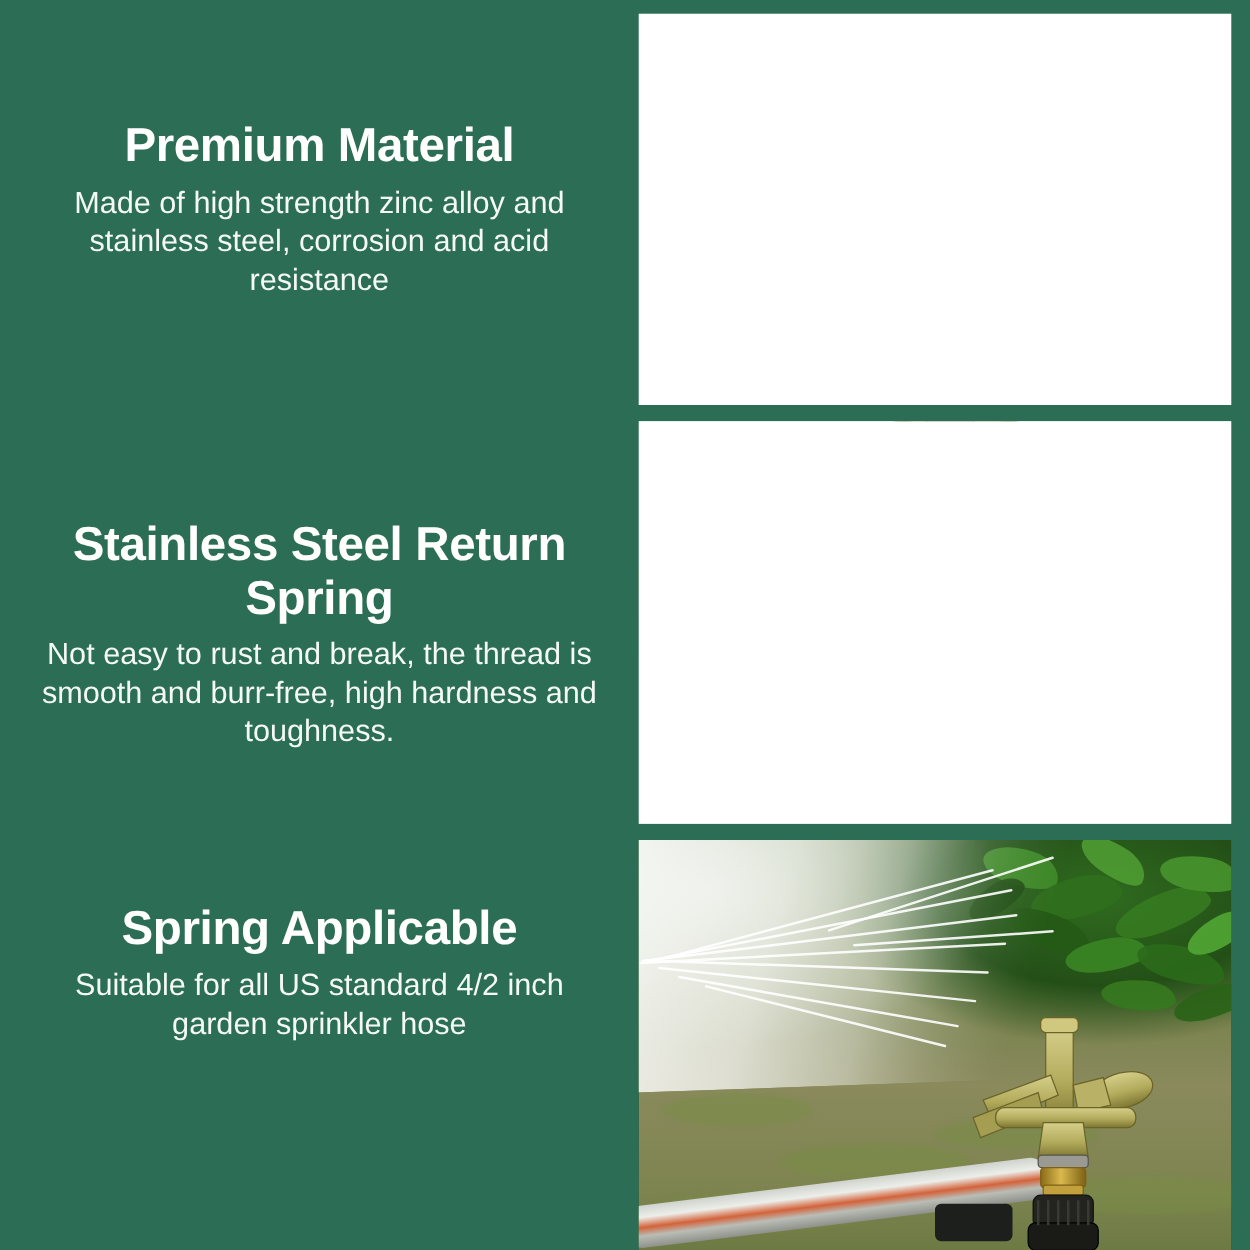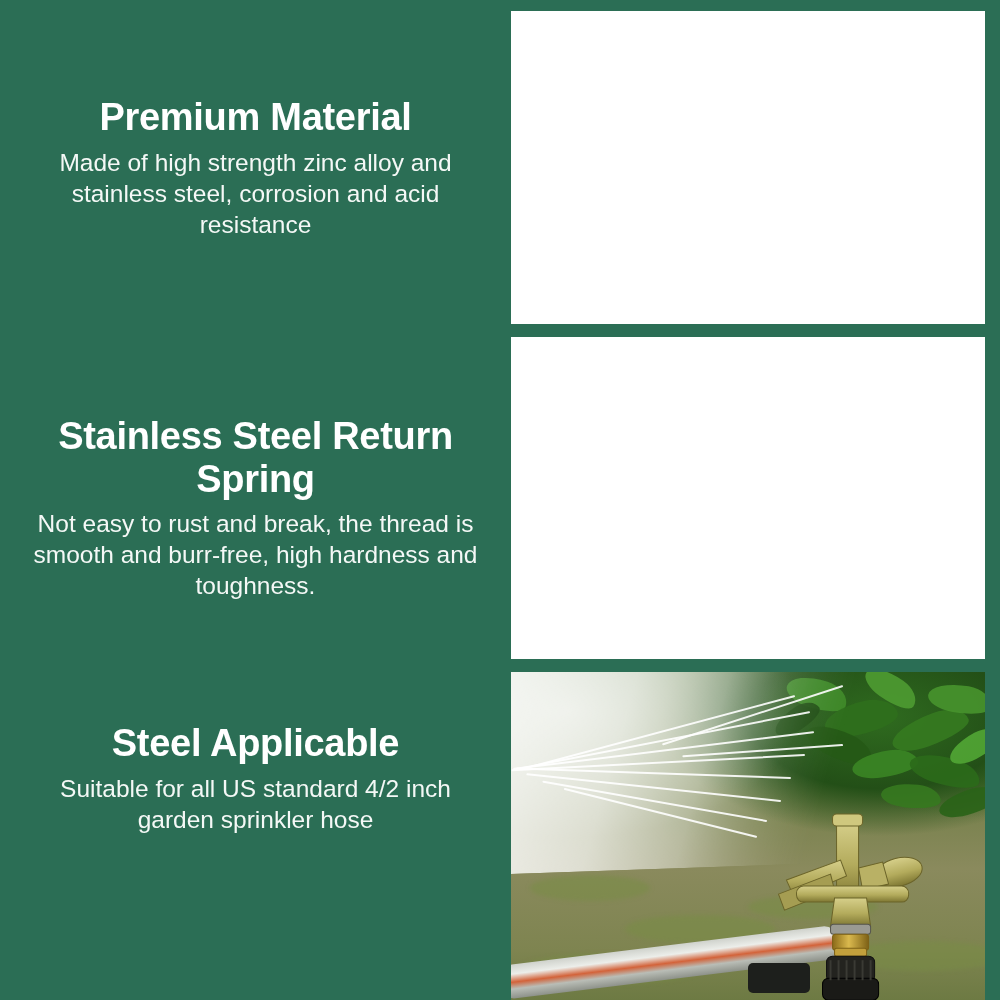--- a/index.html
+++ b/index.html
@@ -153,21 +153,21 @@
       <h2 class="feature-title">Stainless Steel Return Spring</h2>
       <p class="feature-desc">Not easy to rust and break, the thread is smooth and burr-free, high hardness and toughness.</p>
     </div>
 
     <div class="feature feature-1">
       <h2 class="feature-title">Premium Material</h2>
       <p class="feature-desc">Made of high strength zinc alloy and stainless steel, corrosion and acid resistance</p>
     </div>
 
     <div class="feature feature-3">
-      <h2 class="feature-title">Steel Applicable</h2>
+      <h2 class="feature-title">Spring Applicable</h2>
       <p class="feature-desc">Suitable for all US standard 4/2 inch garden sprinkler hose</p>
     </div>
 
   </div>
 
   <div class="panel panel-1">
     <div class="photo">
       <div class="white-bg"></div>
       <svg class="sprink-svg" viewBox="0 0 474 313" preserveAspectRatio="xMidYMid meet">
         <defs>

